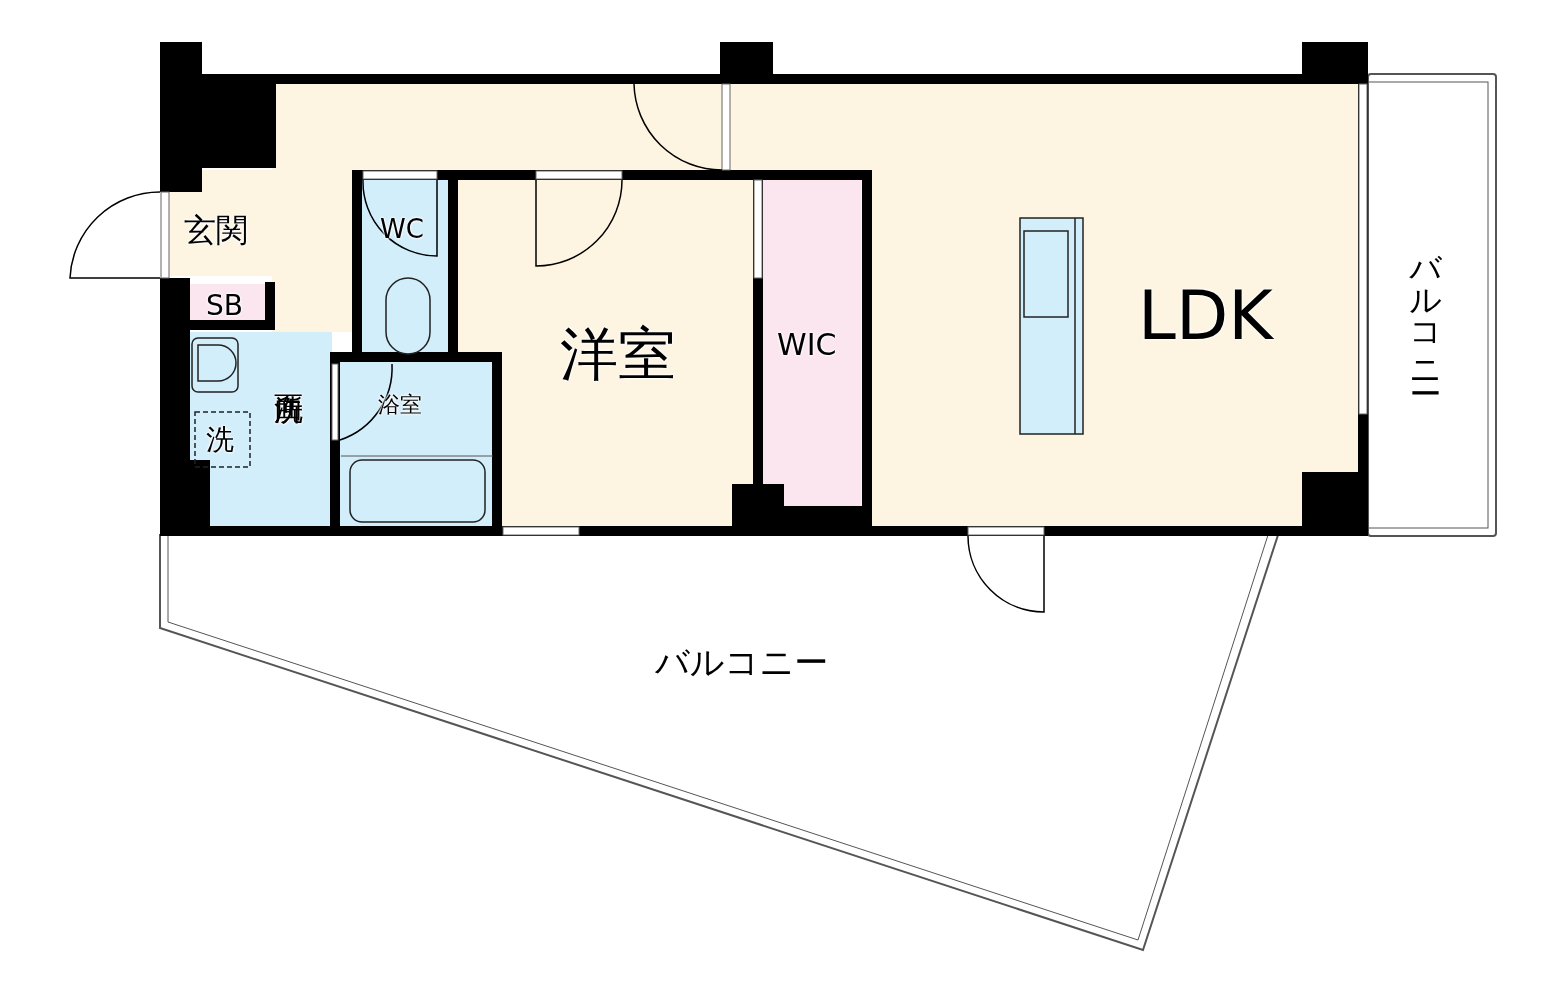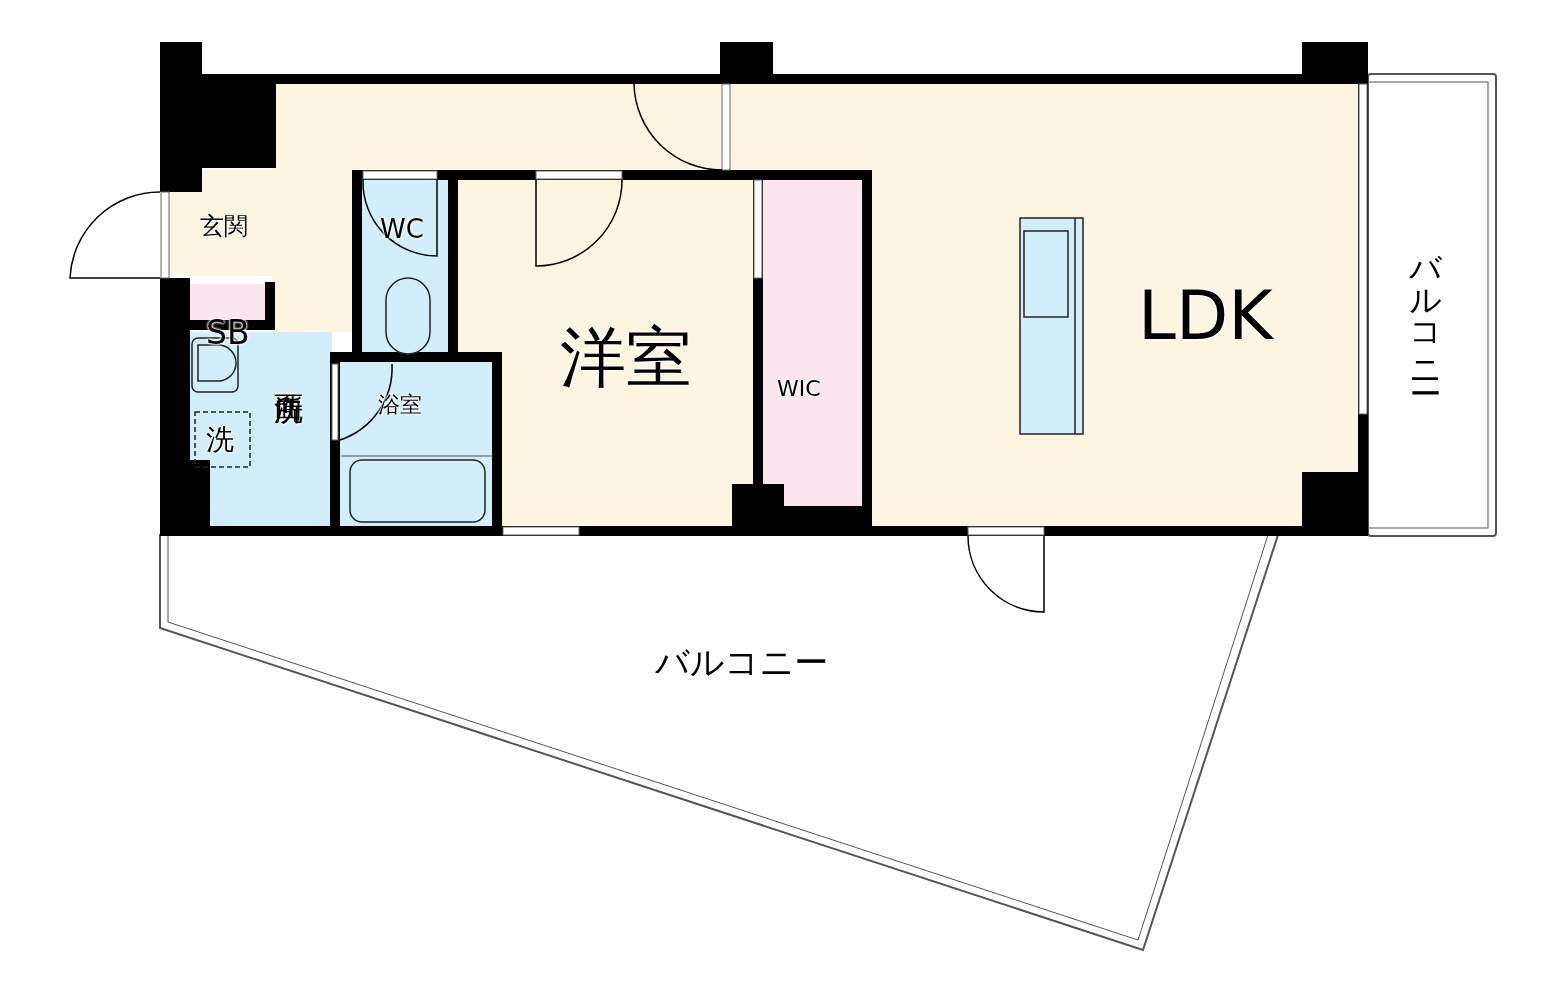--- a/index.html
+++ b/index.html
@@ -82,23 +82,23 @@
     <line x1="1075" y1="218" x2="1075" y2="434"></line>
     <rect x="386" y="278" width="44" height="76" rx="22" fill="#d3eefb"></rect>
     <rect x="350" y="460" width="135" height="62" rx="12" fill="#d3eefb"></rect>
     <rect x="192" y="338" width="46" height="54" rx="6" fill="#d3eefb"></rect>
     <path d="M198,345 h20 a18,18 0 0 1 0,36 h-20 z" fill="#d3eefb"></path>
     <rect x="195" y="412" width="55" height="55" fill="none" stroke-dasharray="5,3"></rect>
     <line x1="341" y1="456" x2="493" y2="456" stroke="#555" stroke-width="1"></line>
   </g>
 </svg>
 
-<span class="lbl" style="left:200px;top:214px;font-size:24px;">玄関</span>
-<span class="lbl" style="left:206px;top:292px;font-size:33px;margin-top:24px;">SB</span>
+<span class="lbl" style="left:184px;top:214px;font-size:32px;">玄関</span>
+<span class="lbl" style="left:206px;top:292px;font-size:28px;">SB</span>
 <span class="lbl" style="left:380px;top:216px;font-size:26px;">WC</span>
 <span class="lbl vert" style="left:274px;top:372px;font-size:29px;">洗面所</span>
 <span class="lbl" style="left:206px;top:426px;font-size:28px;">洗</span>
 <span class="lbl" style="left:378px;top:394px;font-size:22px;">浴室</span>
-<span class="lbl" style="left:560px;top:325px;font-size:66px;">洋室</span>
-<span class="lbl" style="left:777px;top:330px;font-size:22px;margin-top:48px;">WIC</span>
+<span class="lbl" style="left:560px;top:325px;font-size:58px;">洋室</span>
+<span class="lbl" style="left:777px;top:330px;font-size:30px;">WIC</span>
 <span class="lbl" style="left:1138px;top:282px;font-size:68px;">LDK</span>
 <span class="lbl vert" style="left:1410px;top:232px;font-size:32px;">バルコニー</span>
 <span class="lbl" style="left:655px;top:645px;font-size:34px;">バルコニー</span>
 
 </body></html>

